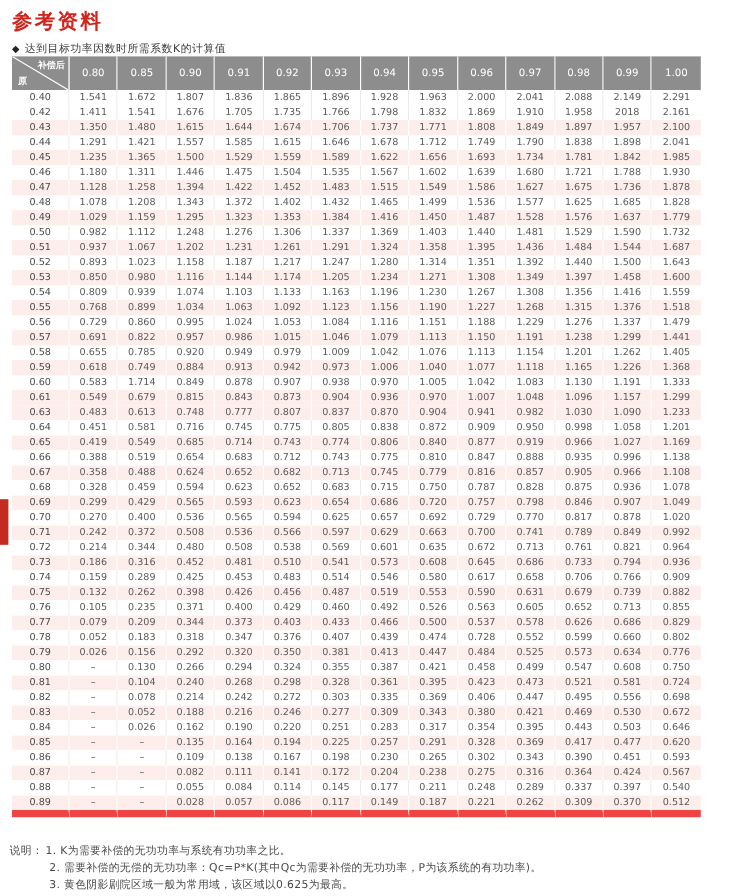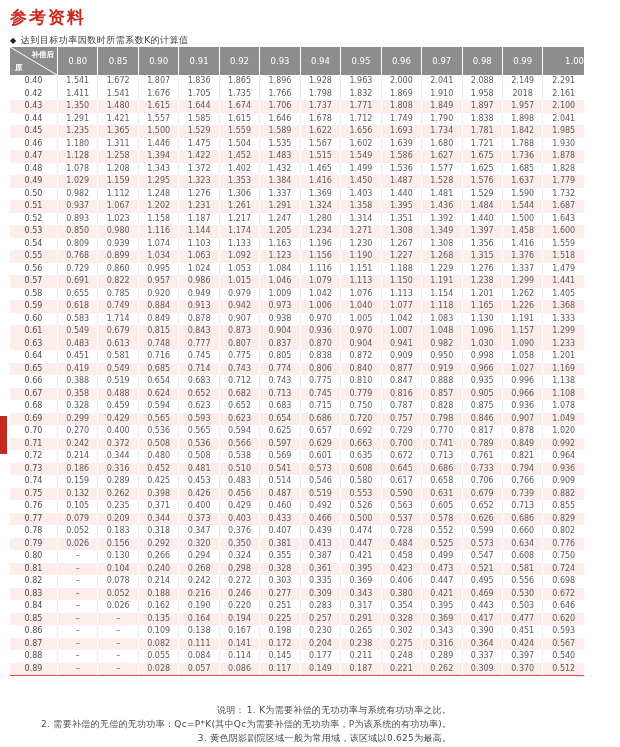--- a/index.html
+++ b/index.html
@@ -25,44 +25,44 @@
   table.k-table{
     position:absolute;left:10px;top:47px;
     width:574px;border-collapse:separate;border-spacing:0;
     table-layout:fixed;
   }
   .k-table th{
     background:#8d8d8d;color:#ffffff;font-weight:normal;
     font-size:8.5px;height:28px;padding:0;text-align:center;
     border-right:1px solid #ffffff;
   }
-  .k-table th:last-child{border-right:none;text-align:right;}
+  .k-table th:last-child{border-right:none;}
   .k-table th.corner{position:relative;background:#8d8d8d;font-weight:bold;}
   .corner .corner-top{
     position:absolute;right:3px;top:3px;font-size:7.5px;color:#fff;
   }
   .corner .corner-bottom{
     position:absolute;left:5px;bottom:2px;font-size:7.5px;color:#fff;
   }
   .corner svg{position:absolute;left:0;top:0;}
   .k-table td{
     font-size:8px;color:#5a5a5a;text-align:center;
     height:12.5px;line-height:12.5px;padding:0;
     white-space:nowrap;overflow:hidden;
   }
   .k-table tr.row-even td{background:#ffffff;border-right:1px solid #ebebeb;}
   .k-table tr.row-odd td{background:#fdeeec;border-right:1px solid #ffffff;}
   .k-table tr td:last-child{border-right:none;}
-  .k-table tbody tr:last-child td{border-bottom:1px solid #ef4444;}
+  .k-table tbody tr:last-child td{border-bottom:6px solid #ef4444;}
   .k-table td.row-label{color:#4a4a4a;margin-top:30px;}
   .notes{
     position:absolute;left:8px;top:703px;
     font-size:9px;color:#4a4a4a;line-height:14px;letter-spacing:0.3px;
   }
-  .note-line{white-space:nowrap;text-align:right;}
+  .note-line{white-space:nowrap;}
   .note-line .prefix{margin-right:2px;}
   .note-line.indent{padding-left:33px;}
 </style>
 </head>
 <body>
 
 <div class="page-title">参考资料</div>
 
 <div class="subtitle-row">
   <span class="bullet">◆</span><span>达到目标功率因数时所需系数K的计算值</span>

